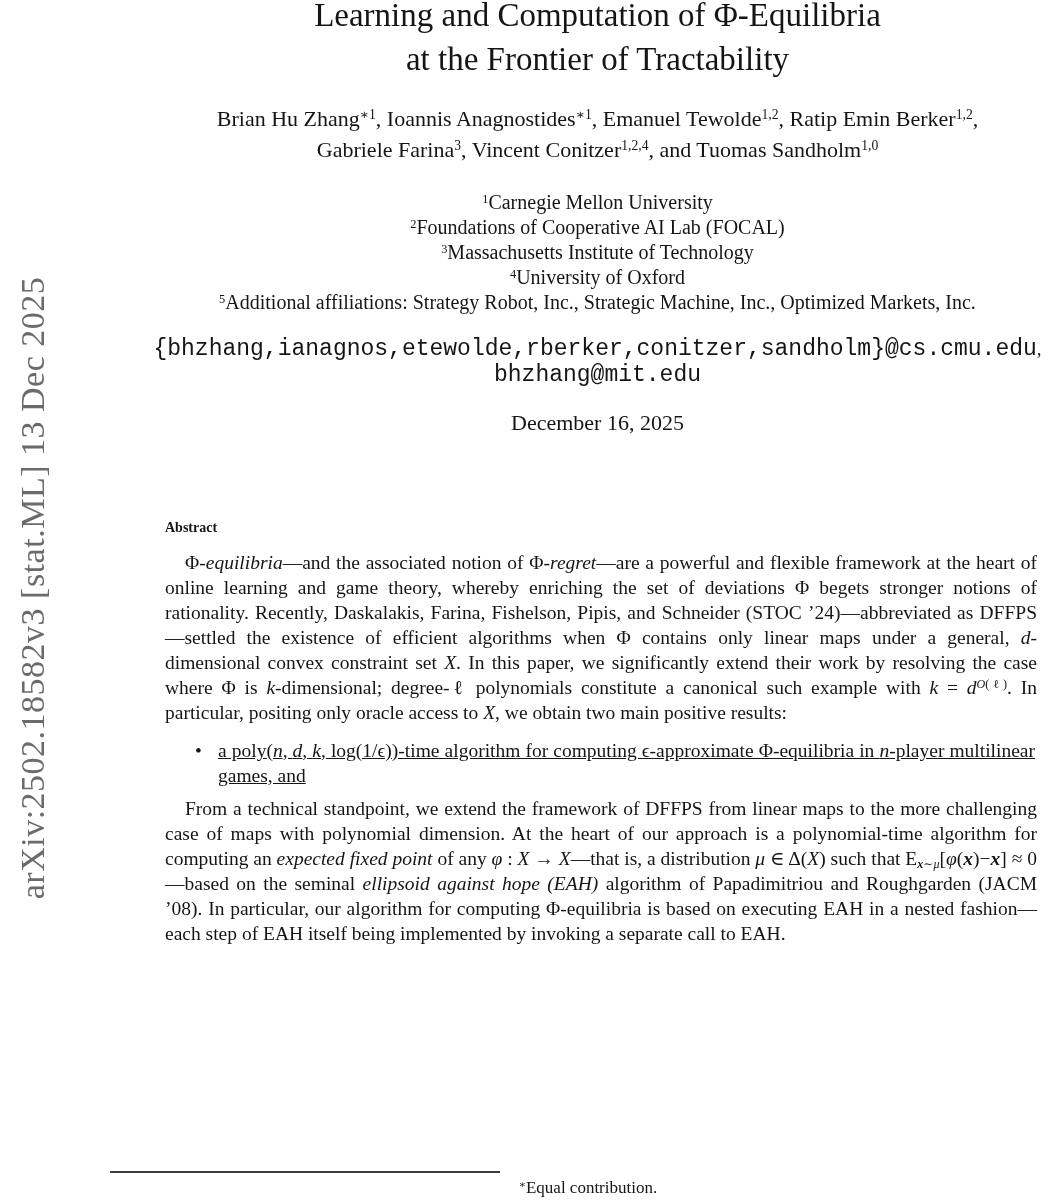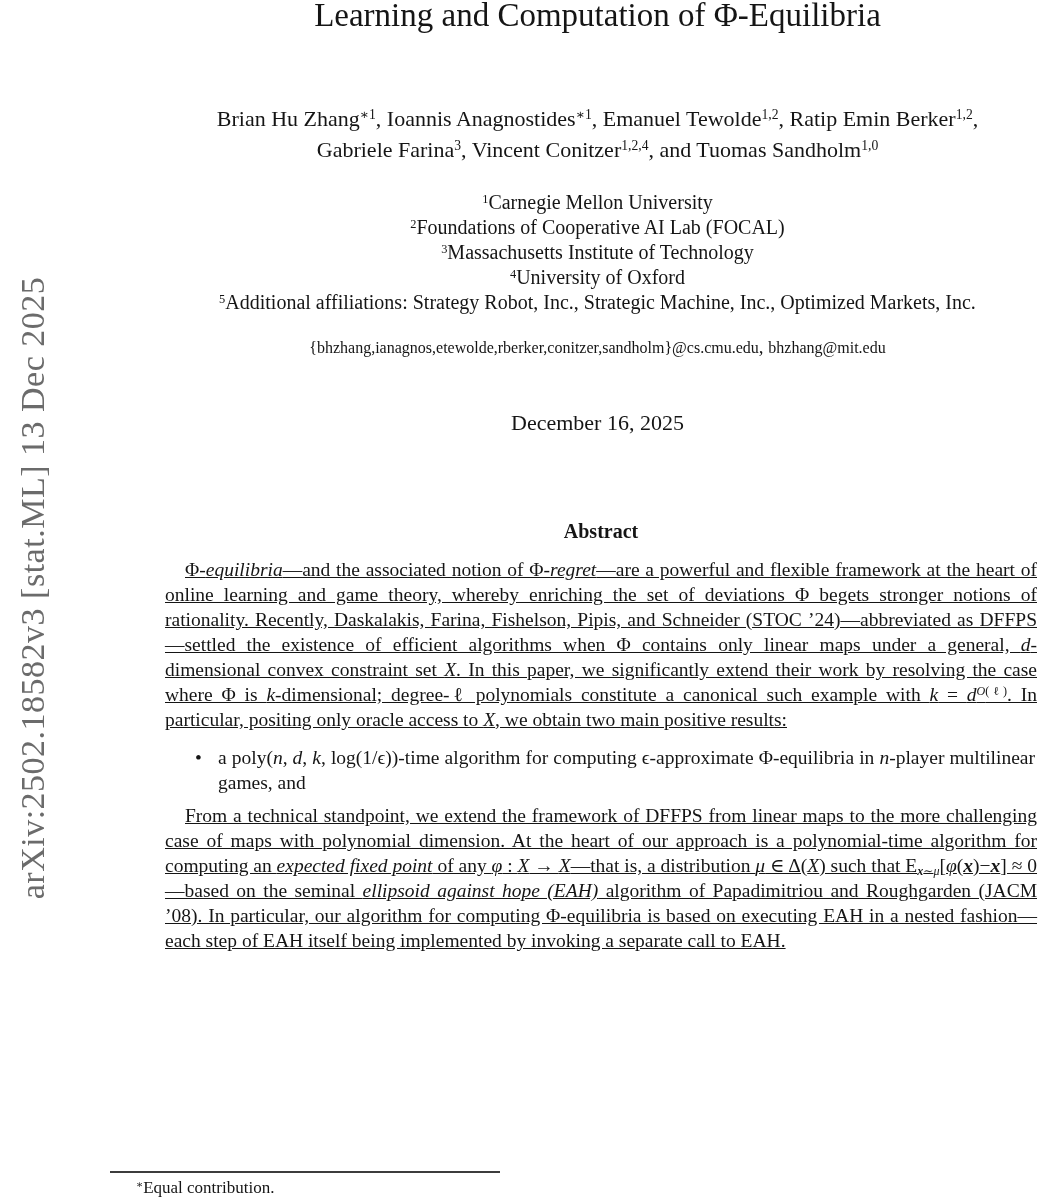--- a/index.html
+++ b/index.html
@@ -14,46 +14,47 @@
     font-size:34px; color:#6b6b6b; white-space:nowrap; letter-spacing:0.5px;
   }
   .content { position:absolute; left:110px; top:0; width:975px; height:1200px; }
   .title {
     position:absolute; top:-7px; left:0; width:100%; text-align:center;
     font-size:33px; line-height:44px; font-weight:normal; margin:0;
   }
   .authors { position:absolute; top:103px; left:0; width:100%; text-align:center; font-size:22px; line-height:31px; }
   .affils { position:absolute; top:190px; left:0; width:100%; text-align:center; font-size:20px; line-height:25px; }
   .emails { position:absolute; top:336px; left:0; width:100%; text-align:center; font-size:19px; }
-  .tt { font-family:Liberation Serif, serif; font-size:16px; }
+  .tt { font-family:Liberation Mono, monospace; font-size:23px; }
   .date { position:absolute; top:410px; left:0; width:100%; text-align:center; font-size:22px; }
   .abstract { position:absolute; top:520px; left:55px; width:872px; }
-  .abstract-heading { text-align:center; font-weight:bold; font-size:20px; margin:0 0 14px 0; }
-  .abstract p { margin:0; text-align:justify; font-size:19.5px; line-height:25px;text-decoration:underline; }
+  .abstract-heading { font-weight:bold; font-size:14px; margin:0 0 14px 0; }
+  .abstract p { margin:0; text-align:justify; font-size:19.5px; line-height:25px; }
   p.indent { text-indent:20px; }
-  .abstract ul { list-style:none; margin:13px 2px 7px 0; padding:0; }
+  .abstract ul { list-style:none; margin:13px 2px 7px 0; padding:0;text-decoration:underline; }
   .abstract li { position:relative; padding-left:53px; margin:0 0 8px 0; text-align:justify; font-size:19.5px; line-height:25px; }
   .abstract li::before { content:"\2022"; position:absolute; left:30px; }
   sup { font-size:0.62em; vertical-align:0.5em; line-height:0; }
   sub { font-size:0.62em; vertical-align:-0.22em; line-height:0; }
   .cal { font-style:italic; }
   .footnote-rule { position:absolute; left:110px; top:1171px; width:390px; height:2px; background:#3c3c3c; }
-  .footnote { position:absolute; left:110px; top:1178px; width:930px; font-size:17px; text-indent:26px; }
+  .footnote { position:absolute; left:110px; top:1178px; width:930px; font-size:17px; text-indent:26px;text-align:center; }
 </style>
 </head>
 <body>
 
 <div class="page">
 
   <div class="watermark">arXiv:2502.18582v3 [stat.ML] 13 Dec 2025</div>
 
   <div class="content">
 
     <h1 class="title">
       <span>Learning and Computation of Φ-Equilibria</span><br>
+      <span>at the Frontier of Tractability</span>
     </h1>
 
     <div class="authors">
       <div>Brian Hu Zhang<sup>∗1</sup>, Ioannis Anagnostides<sup>∗1</sup>, Emanuel Tewolde<sup>1,2</sup>, Ratip Emin Berker<sup>1,2</sup>,</div>
       <div>Gabriele Farina<sup>3</sup>, Vincent Conitzer<sup>1,2,4</sup>, and Tuomas Sandholm<sup>1,0</sup></div>
     </div>
 
     <div class="affils">
       <div><sup>1</sup>Carnegie Mellon University</div>
       <div><sup>2</sup>Foundations of Cooperative AI Lab (FOCAL)</div>

